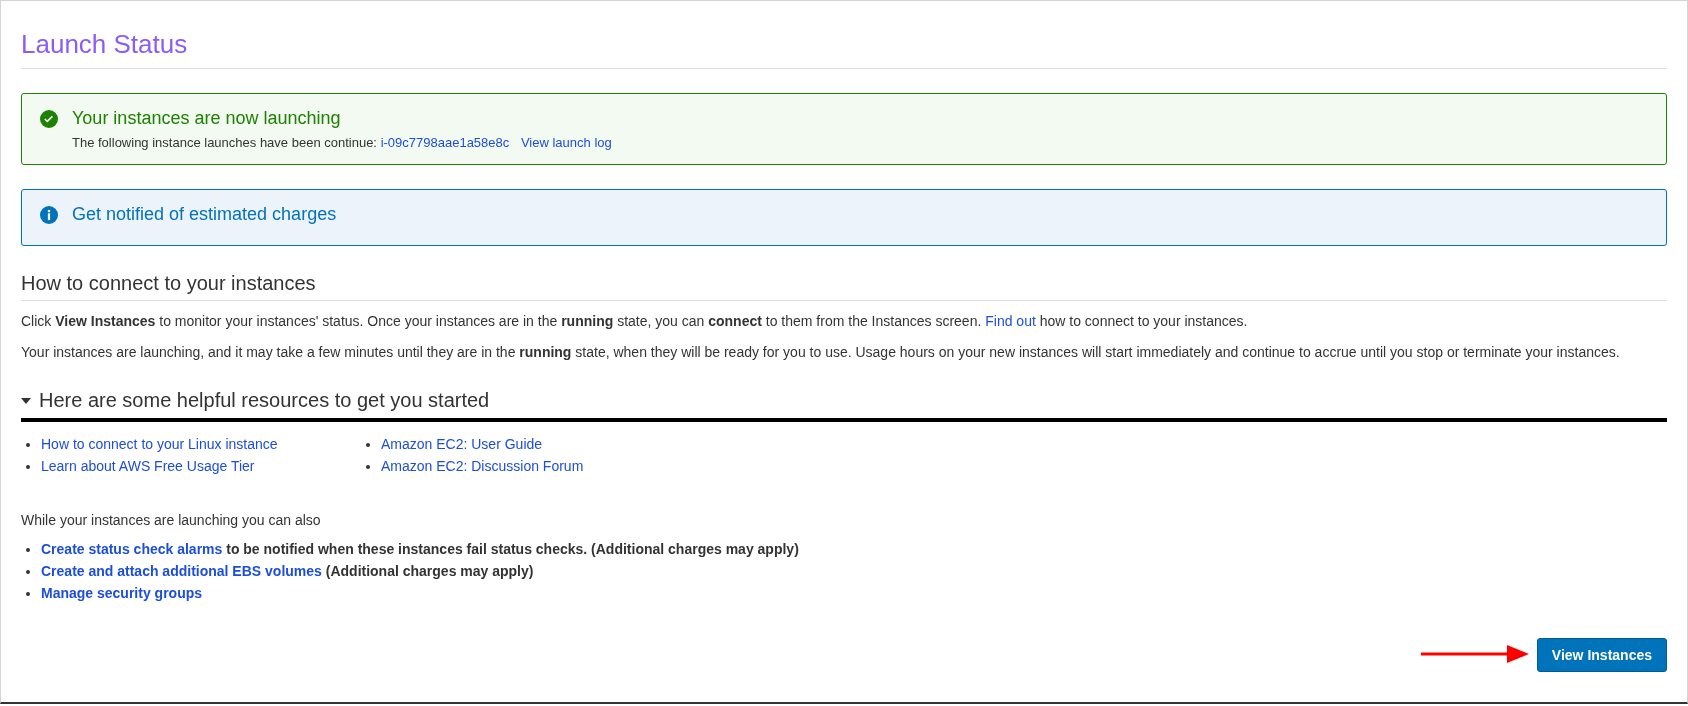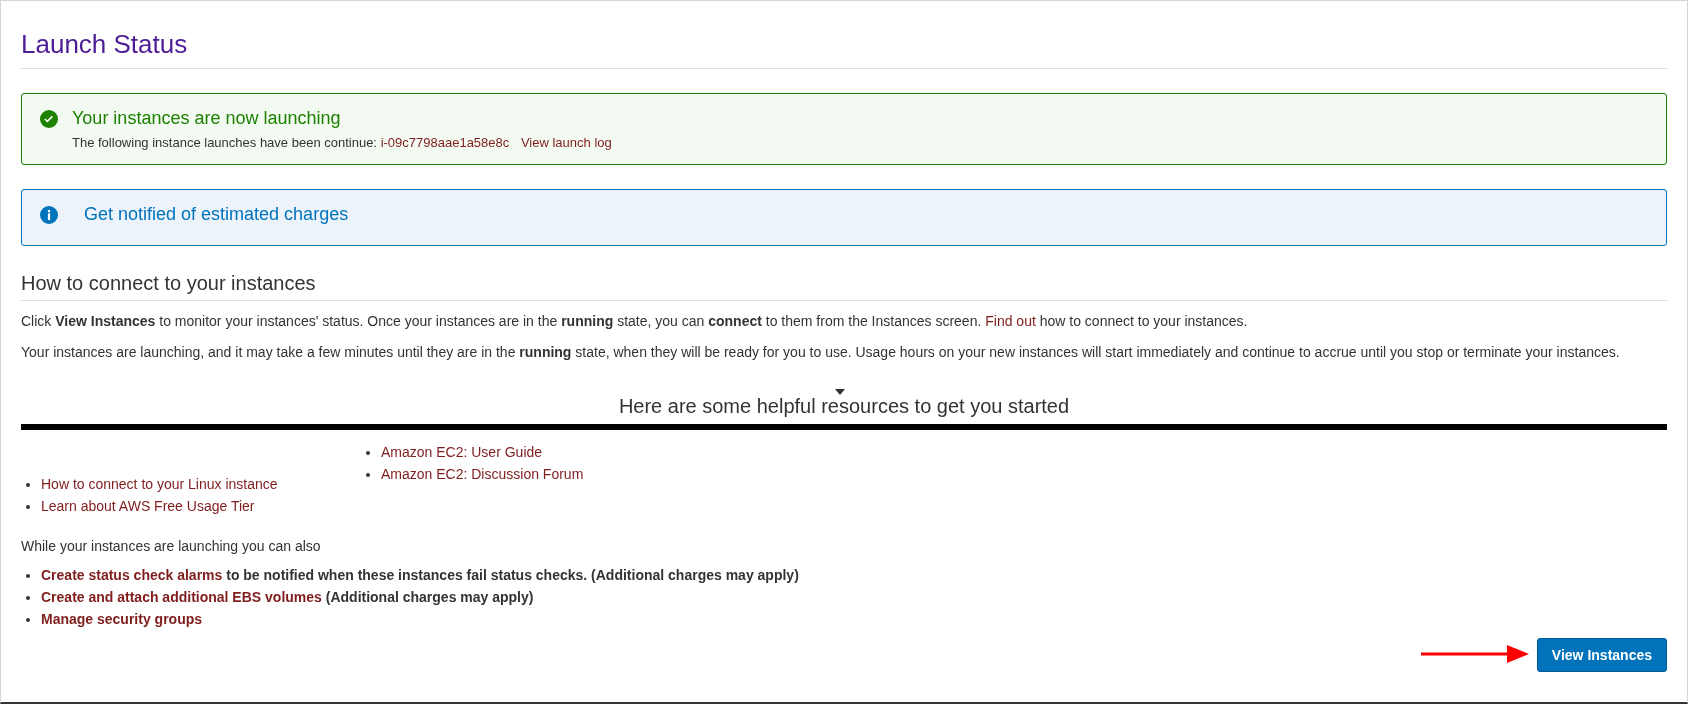--- a/index.html
+++ b/index.html
@@ -14,57 +14,56 @@
   .outer-container {
     border: 1px solid #d5d5d5;
     border-bottom: 2px solid #333;
     padding: 0 20px 20px 20px;
     min-height: 704px;
     position: relative;
   }
   h1.page-title {
     font-size: 26px;
     font-weight: 400;
-    color: #4c1d95;
+    color: #8b5cf6;
     margin: 28px 0 8px 0;
     padding-bottom: 8px;
     border-bottom: 1px solid #e0e0e0;
   }
   .alert {
     border: 1px solid;
     border-radius: 3px;
     padding: 14px 18px 14px 18px;
     margin-top: 24px;
     display: flex;
     align-items: flex-start;
   }
   .alert-success {
     border-color: #1d8102;
     background: #f3faf2;
   }
   .alert-info {
     border-color: #0073bb;
     background: #ecf3fa;
-    gap: 12px;
   }
   .alert-icon {
     flex: 0 0 auto;
     margin-right: 14px;
     margin-top: 2px;
   }
   .alert-body { flex: 1 1 auto; }
   .alert-heading {
     font-size: 18px;
     font-weight: 400;
     margin: 0 0 6px 0;
   }
   .alert-success .alert-heading { color: #1d8102; }
   .alert-info .alert-heading { color: #0073bb; }
   .alert-text { font-size: 13px; color: #333; }
-  a, .link { color: #7f1d1d; text-decoration: none; cursor: pointer; }
+  a, .link { color: #1d4ed8; text-decoration: none; cursor: pointer; }
 
   .icon-check-circle svg { width: 18px; height: 18px; fill: #1d8102; }
   .icon-info-circle svg { width: 18px; height: 18px; fill: #0073bb; }
 
   h2.section-title {
     font-size: 20px;
     font-weight: 400;
     color: #333;
     margin: 26px 0 6px 0;
     padding-bottom: 5px;
@@ -72,40 +71,39 @@
   }
   p { margin: 10px 0; line-height: 1.5; font-size: 14px; color: #333; }
   .bold { font-weight: 700; }
 
   .expander-row {
     display: flex;
     align-items: center;
     margin-top: 26px;
     margin-bottom: 4px;
     padding-bottom: 6px;
-    border-bottom: 6px solid #000000;
+    border-bottom: 4px solid #000000;
     cursor: pointer;
-    flex-direction: column;
   }
   .caret-down {
     display: inline-block;
     width: 0; height: 0;
     border-left: 5px solid transparent;
     border-right: 5px solid transparent;
     border-top: 6px solid #333;
     margin-right: 8px;
   }
   .expander-title { font-size: 20px; font-weight: 400; color: #333; }
 
   .two-col {
     display: flex;
     margin-top: 8px;
   }
   .two-col ul { margin: 0; padding-left: 20px; }
-  .two-col ul:first-child { width: 340px; margin-top: 32px; }
+  .two-col ul:first-child { width: 340px; }
   .two-col ul:last-child { margin-left: 0; }
   ul.action-list { padding-left: 20px; margin: 6px 0; font-weight: bold; }
   ul li { margin: 6px 0; font-size: 14px; }
 
   .footer-row {
     position: absolute;
     right: 20px;
     bottom: 30px;
     display: flex;
     align-items: center;
@@ -183,21 +181,21 @@
     <ul>
       <li><a class="link">How to connect to your Linux instance</a></li>
       <li><a class="link">Learn about AWS Free Usage Tier</a></li>
     </ul>
     <ul>
       <li><a class="link">Amazon EC2: User Guide</a></li>
       <li><a class="link">Amazon EC2: Discussion Forum</a></li>
     </ul>
   </div>
 
-  <p style="margin-top:16px;">While your instances are launching you can also</p>
+  <p style="margin-top:30px;">While your instances are launching you can also</p>
 
   <ul class="action-list">
     <li><a class="link">Create status check alarms</a><span> to be notified when these instances fail status checks. (Additional charges may apply)</span></li>
     <li><a class="link">Create and attach additional EBS volumes</a><span> (Additional charges may apply)</span></li>
     <li><a class="link">Manage security groups</a><span></span></li>
   </ul>
 
   <div class="footer-row">
     <span class="annotation-arrow">
       <svg viewBox="0 0 110 26">

